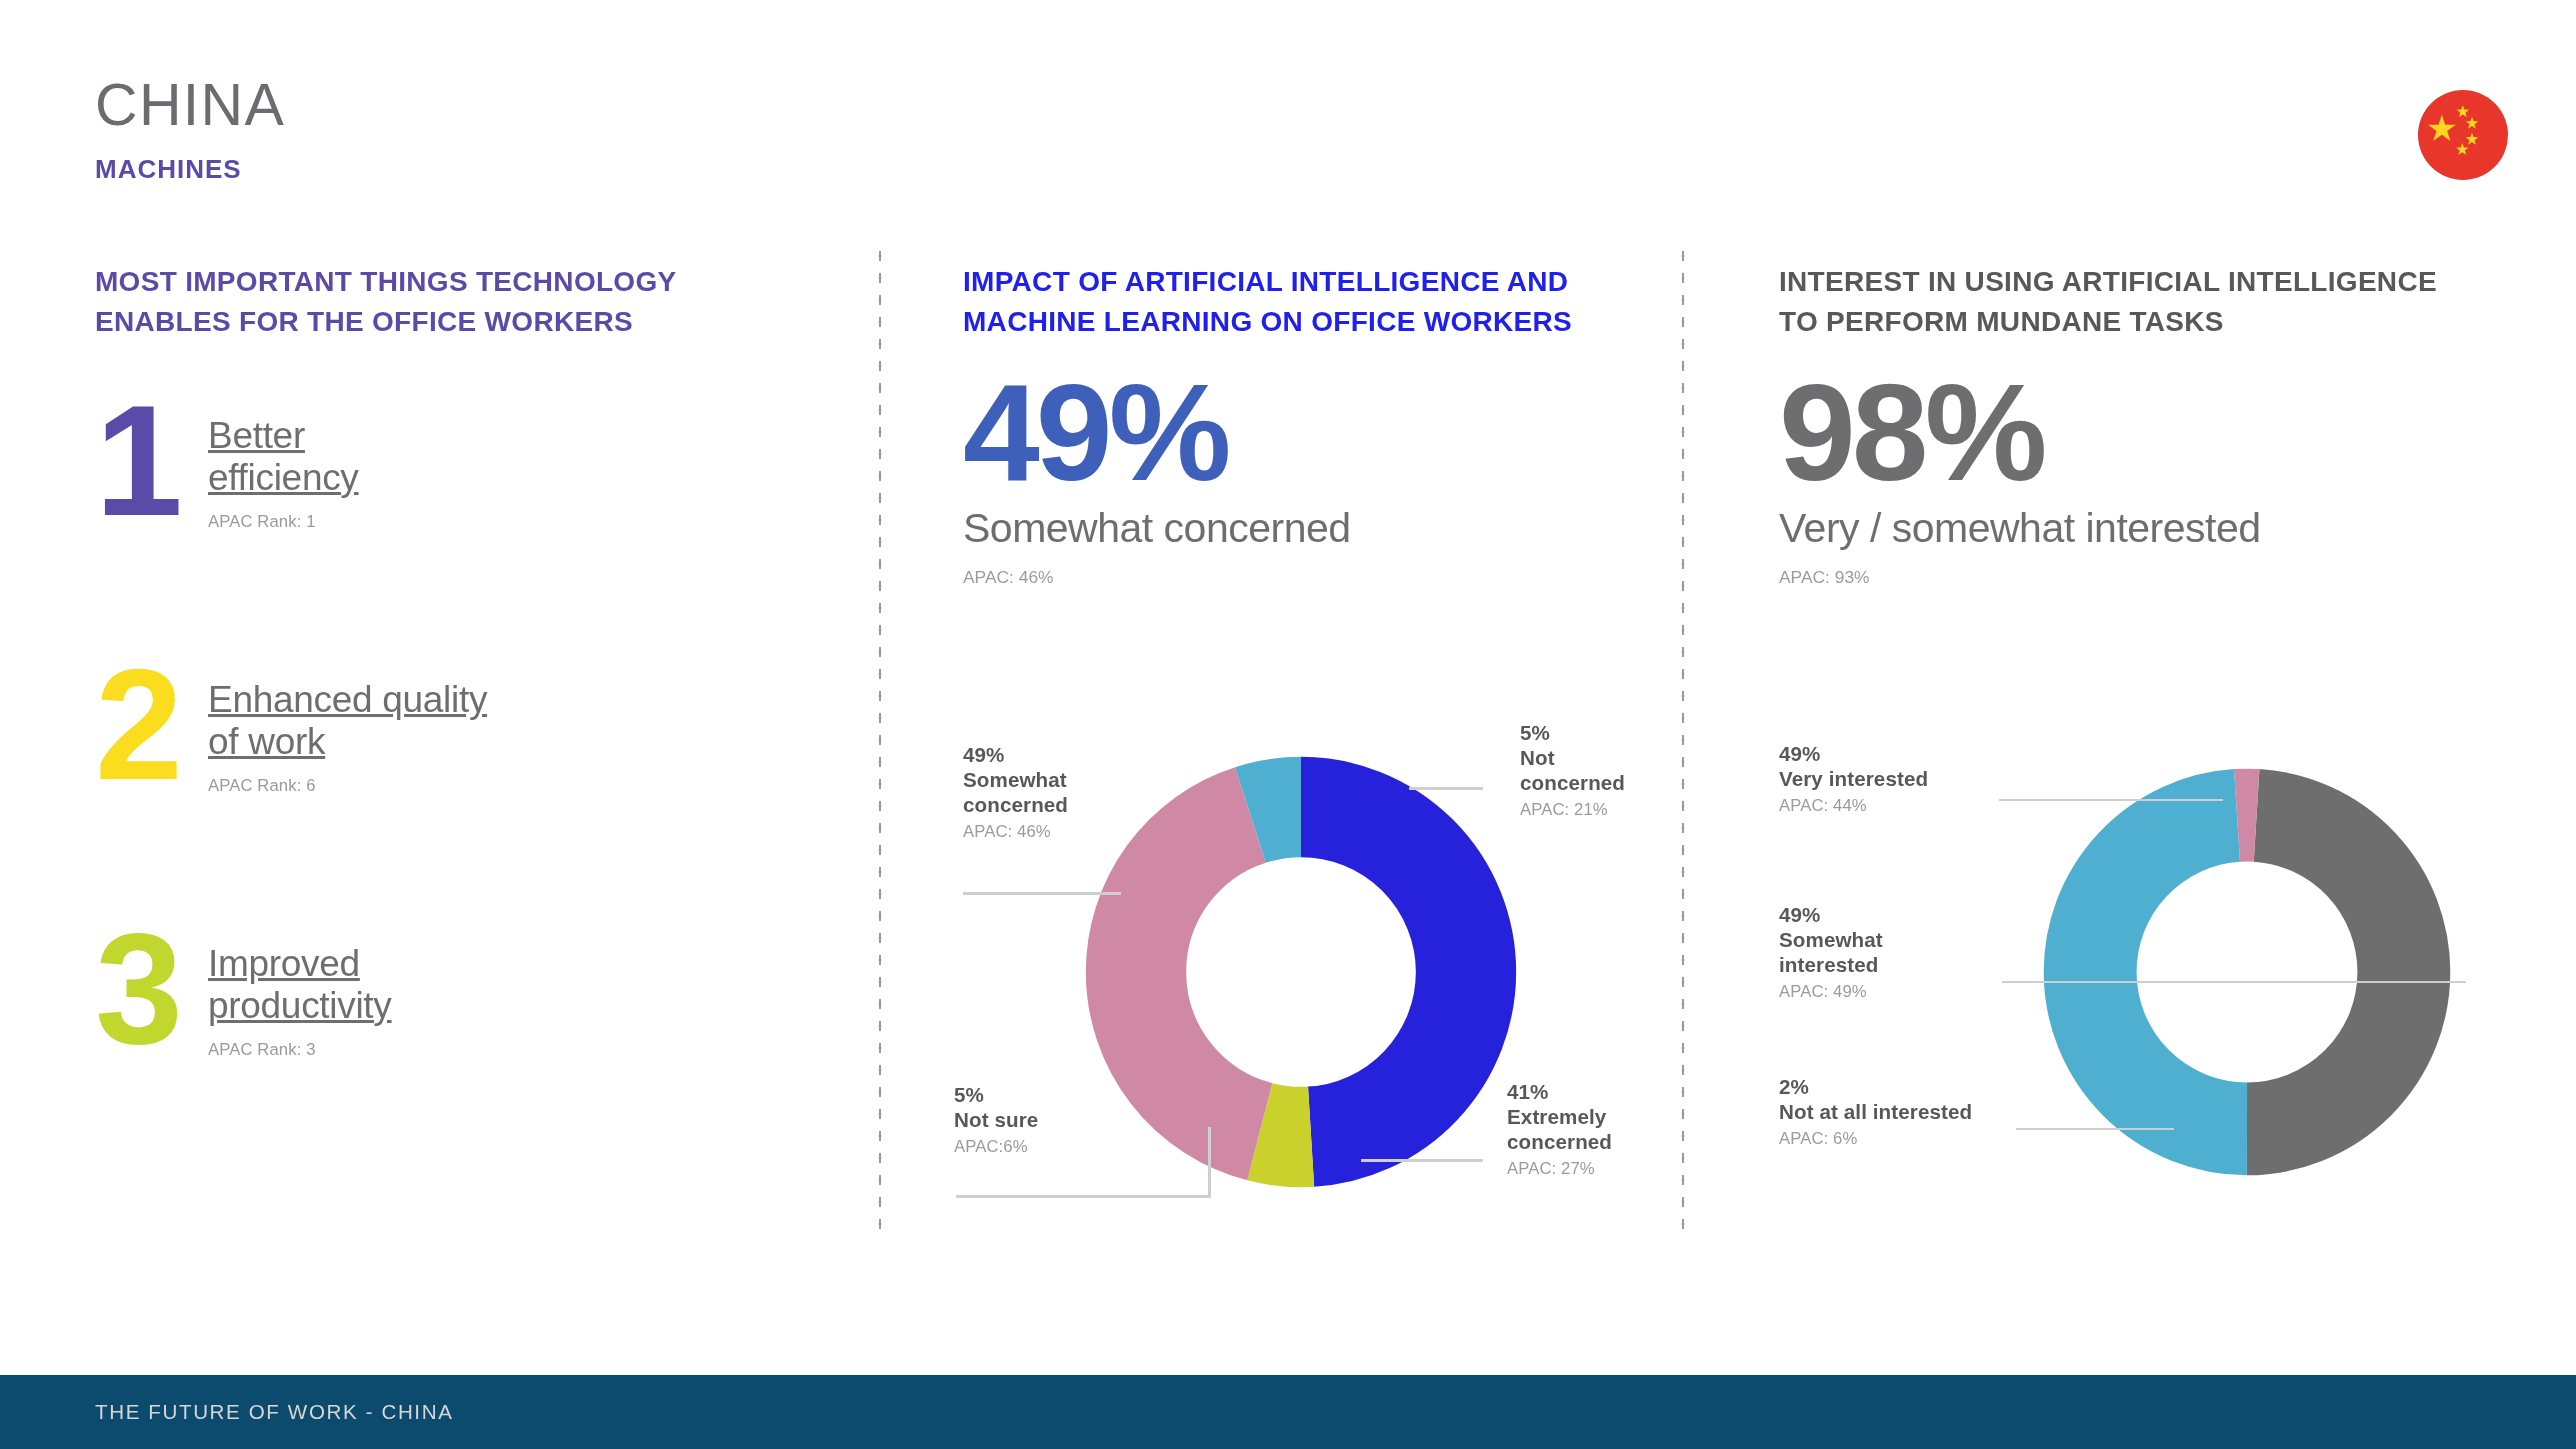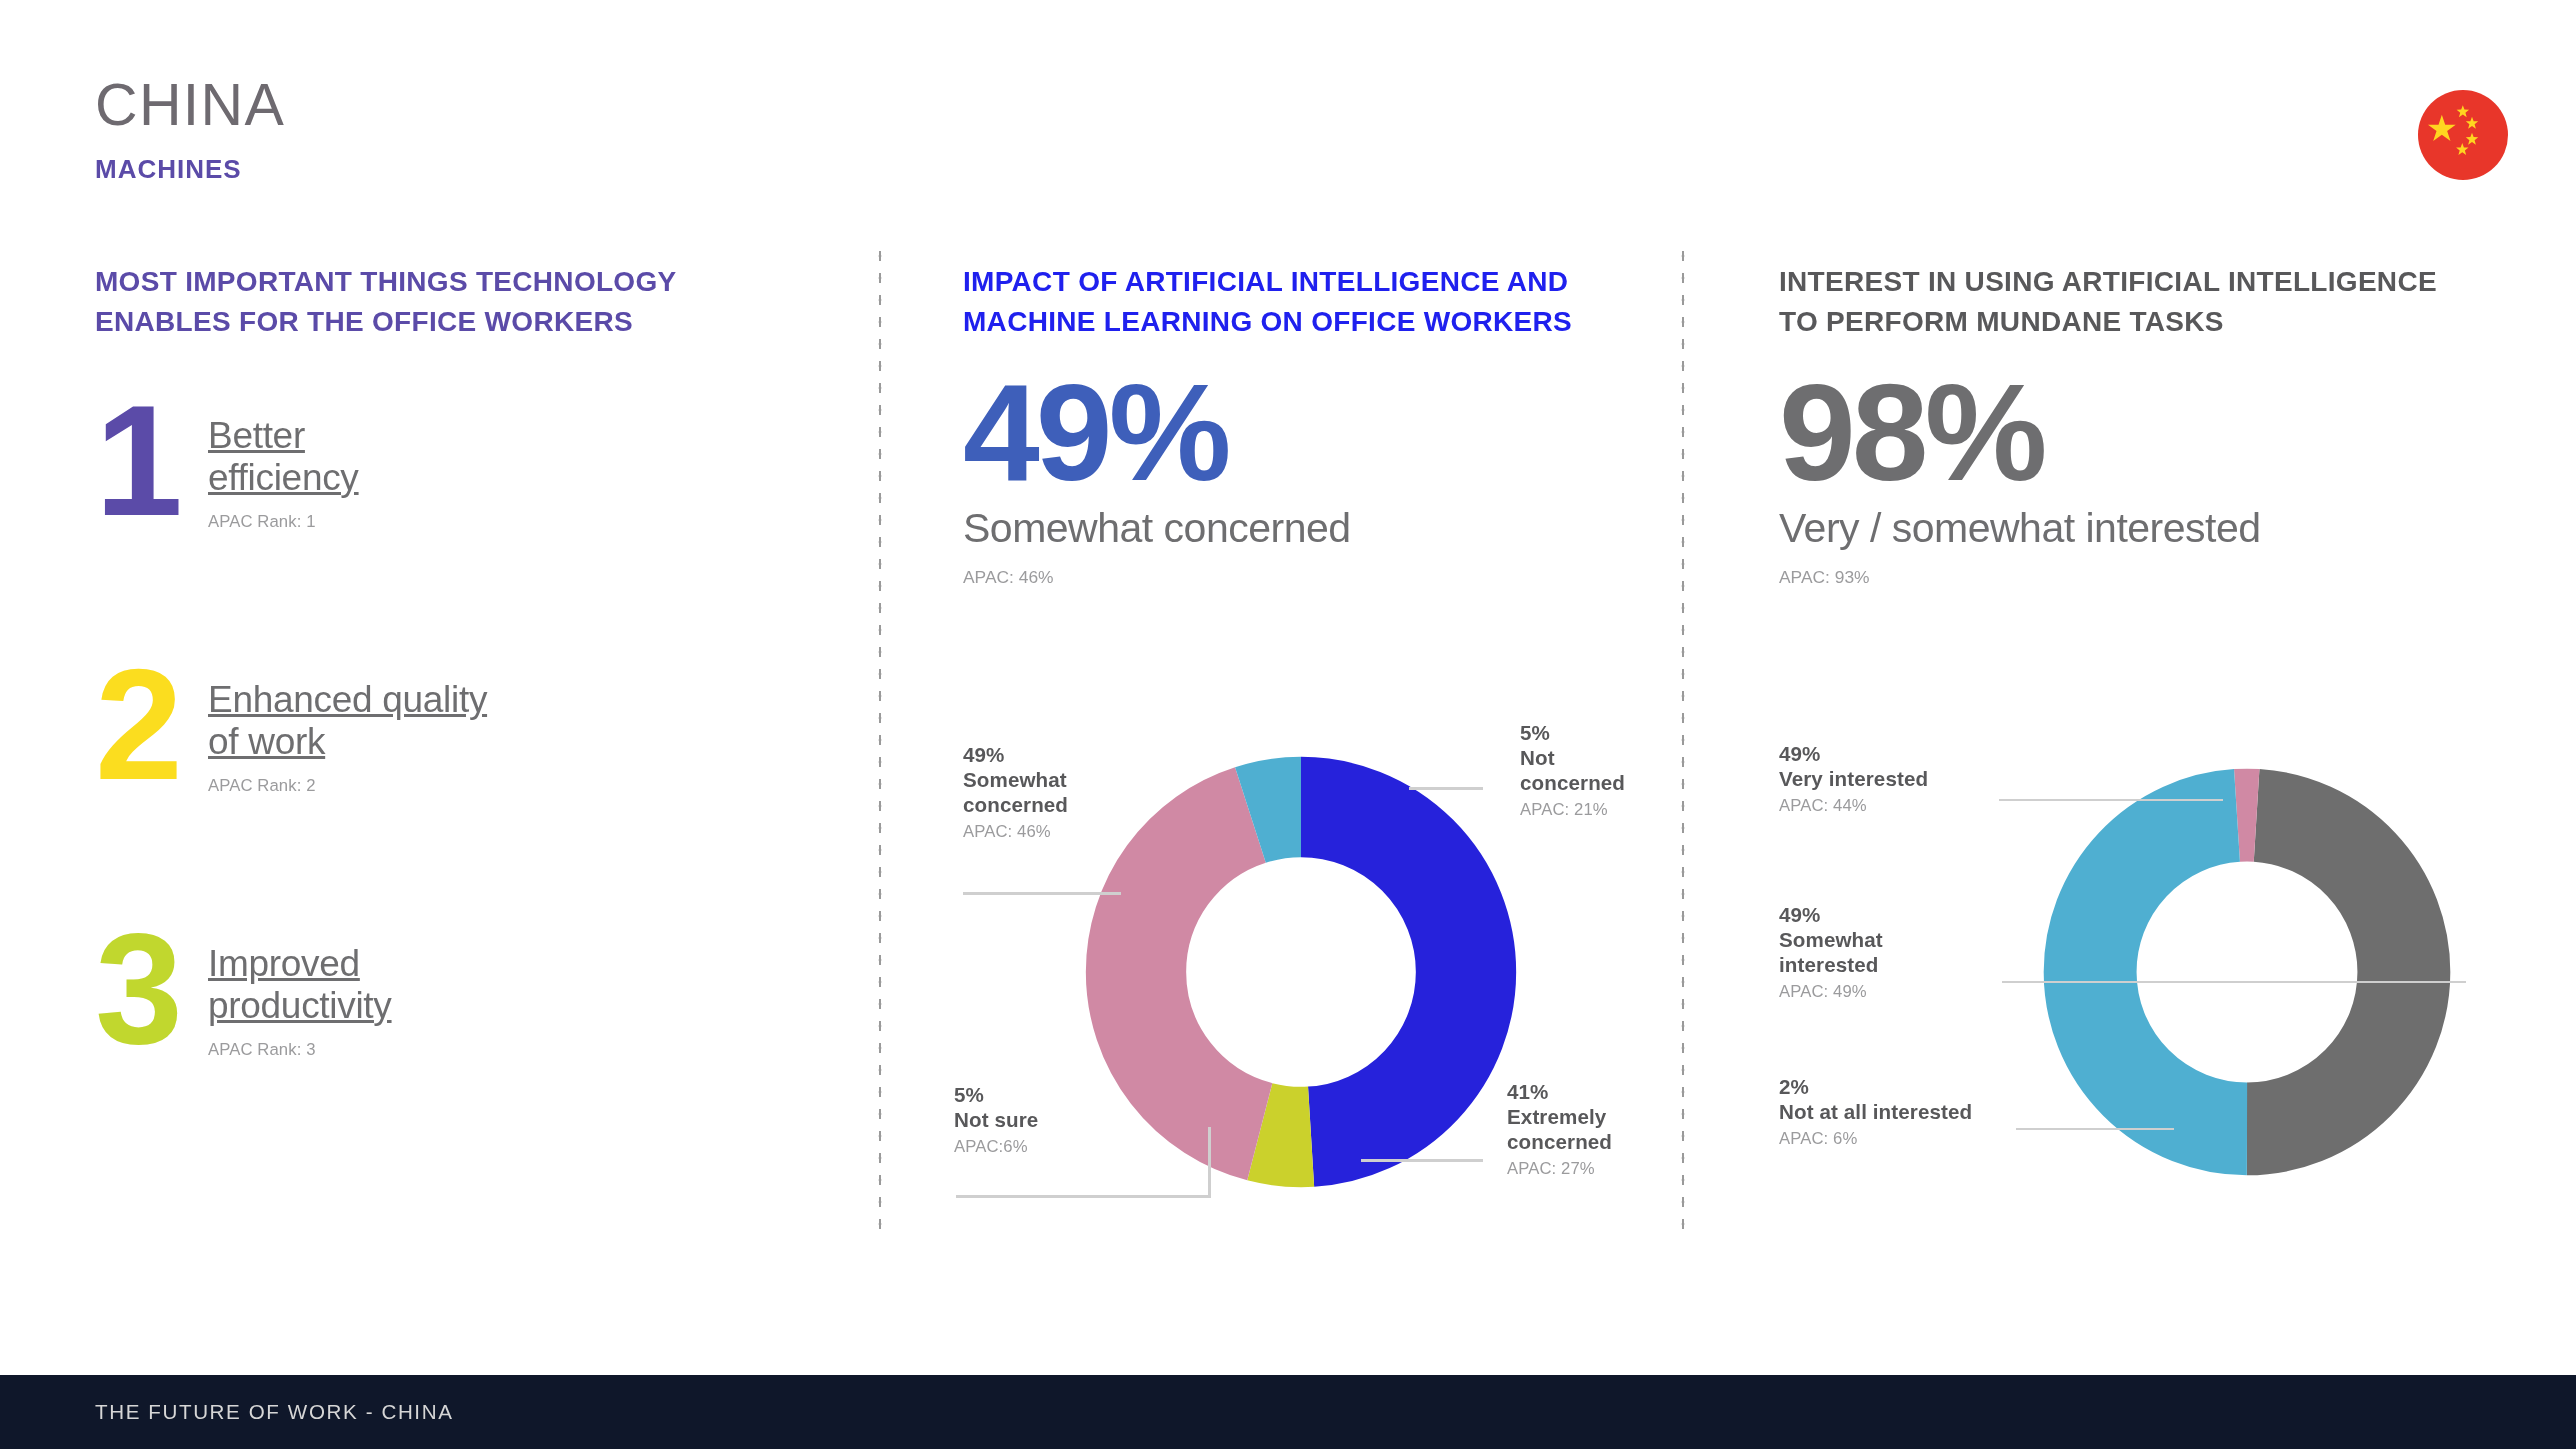--- a/index.html
+++ b/index.html
@@ -98,21 +98,21 @@
     letter-spacing:0.1px;
   }
   .callout.right{text-align:left;}
 
   
   .lead{position:absolute;background:#cfcfcf;}
 
   
   .footer{
     position:absolute;left:0;bottom:0;width:2576px;height:74px;
-    background:#0f172a;
+    background:#0c4a6e;
   }
   .footer .ftxt{
     position:absolute;left:95px;top:50%;transform:translateY(-50%);
     font-size:20.6px;letter-spacing:1.6px;color:#d6d6d6;font-weight:400;
   }
 </style>
 </head>
 <body>
 
 <div class="page">
@@ -148,21 +148,21 @@
 efficiency</div>
       <div class="apac">APAC Rank: 1</div>
     </div>
   </div>
 
   <div class="rank" id="r2">
     <div class="num" style="color:#FBDD1F">2</div>
     <div class="body">
       <div class="lbl">Enhanced quality
 of work</div>
-      <div class="apac">APAC Rank: 2</div>
+      <div class="apac">APAC Rank: 6</div>
     </div>
   </div>
 
   <div class="rank" id="r3">
     <div class="num" style="color:#C1D72E">3</div>
     <div class="body">
       <div class="lbl">Improved
 productivity</div>
       <div class="apac">APAC Rank: 3</div>
     </div>

